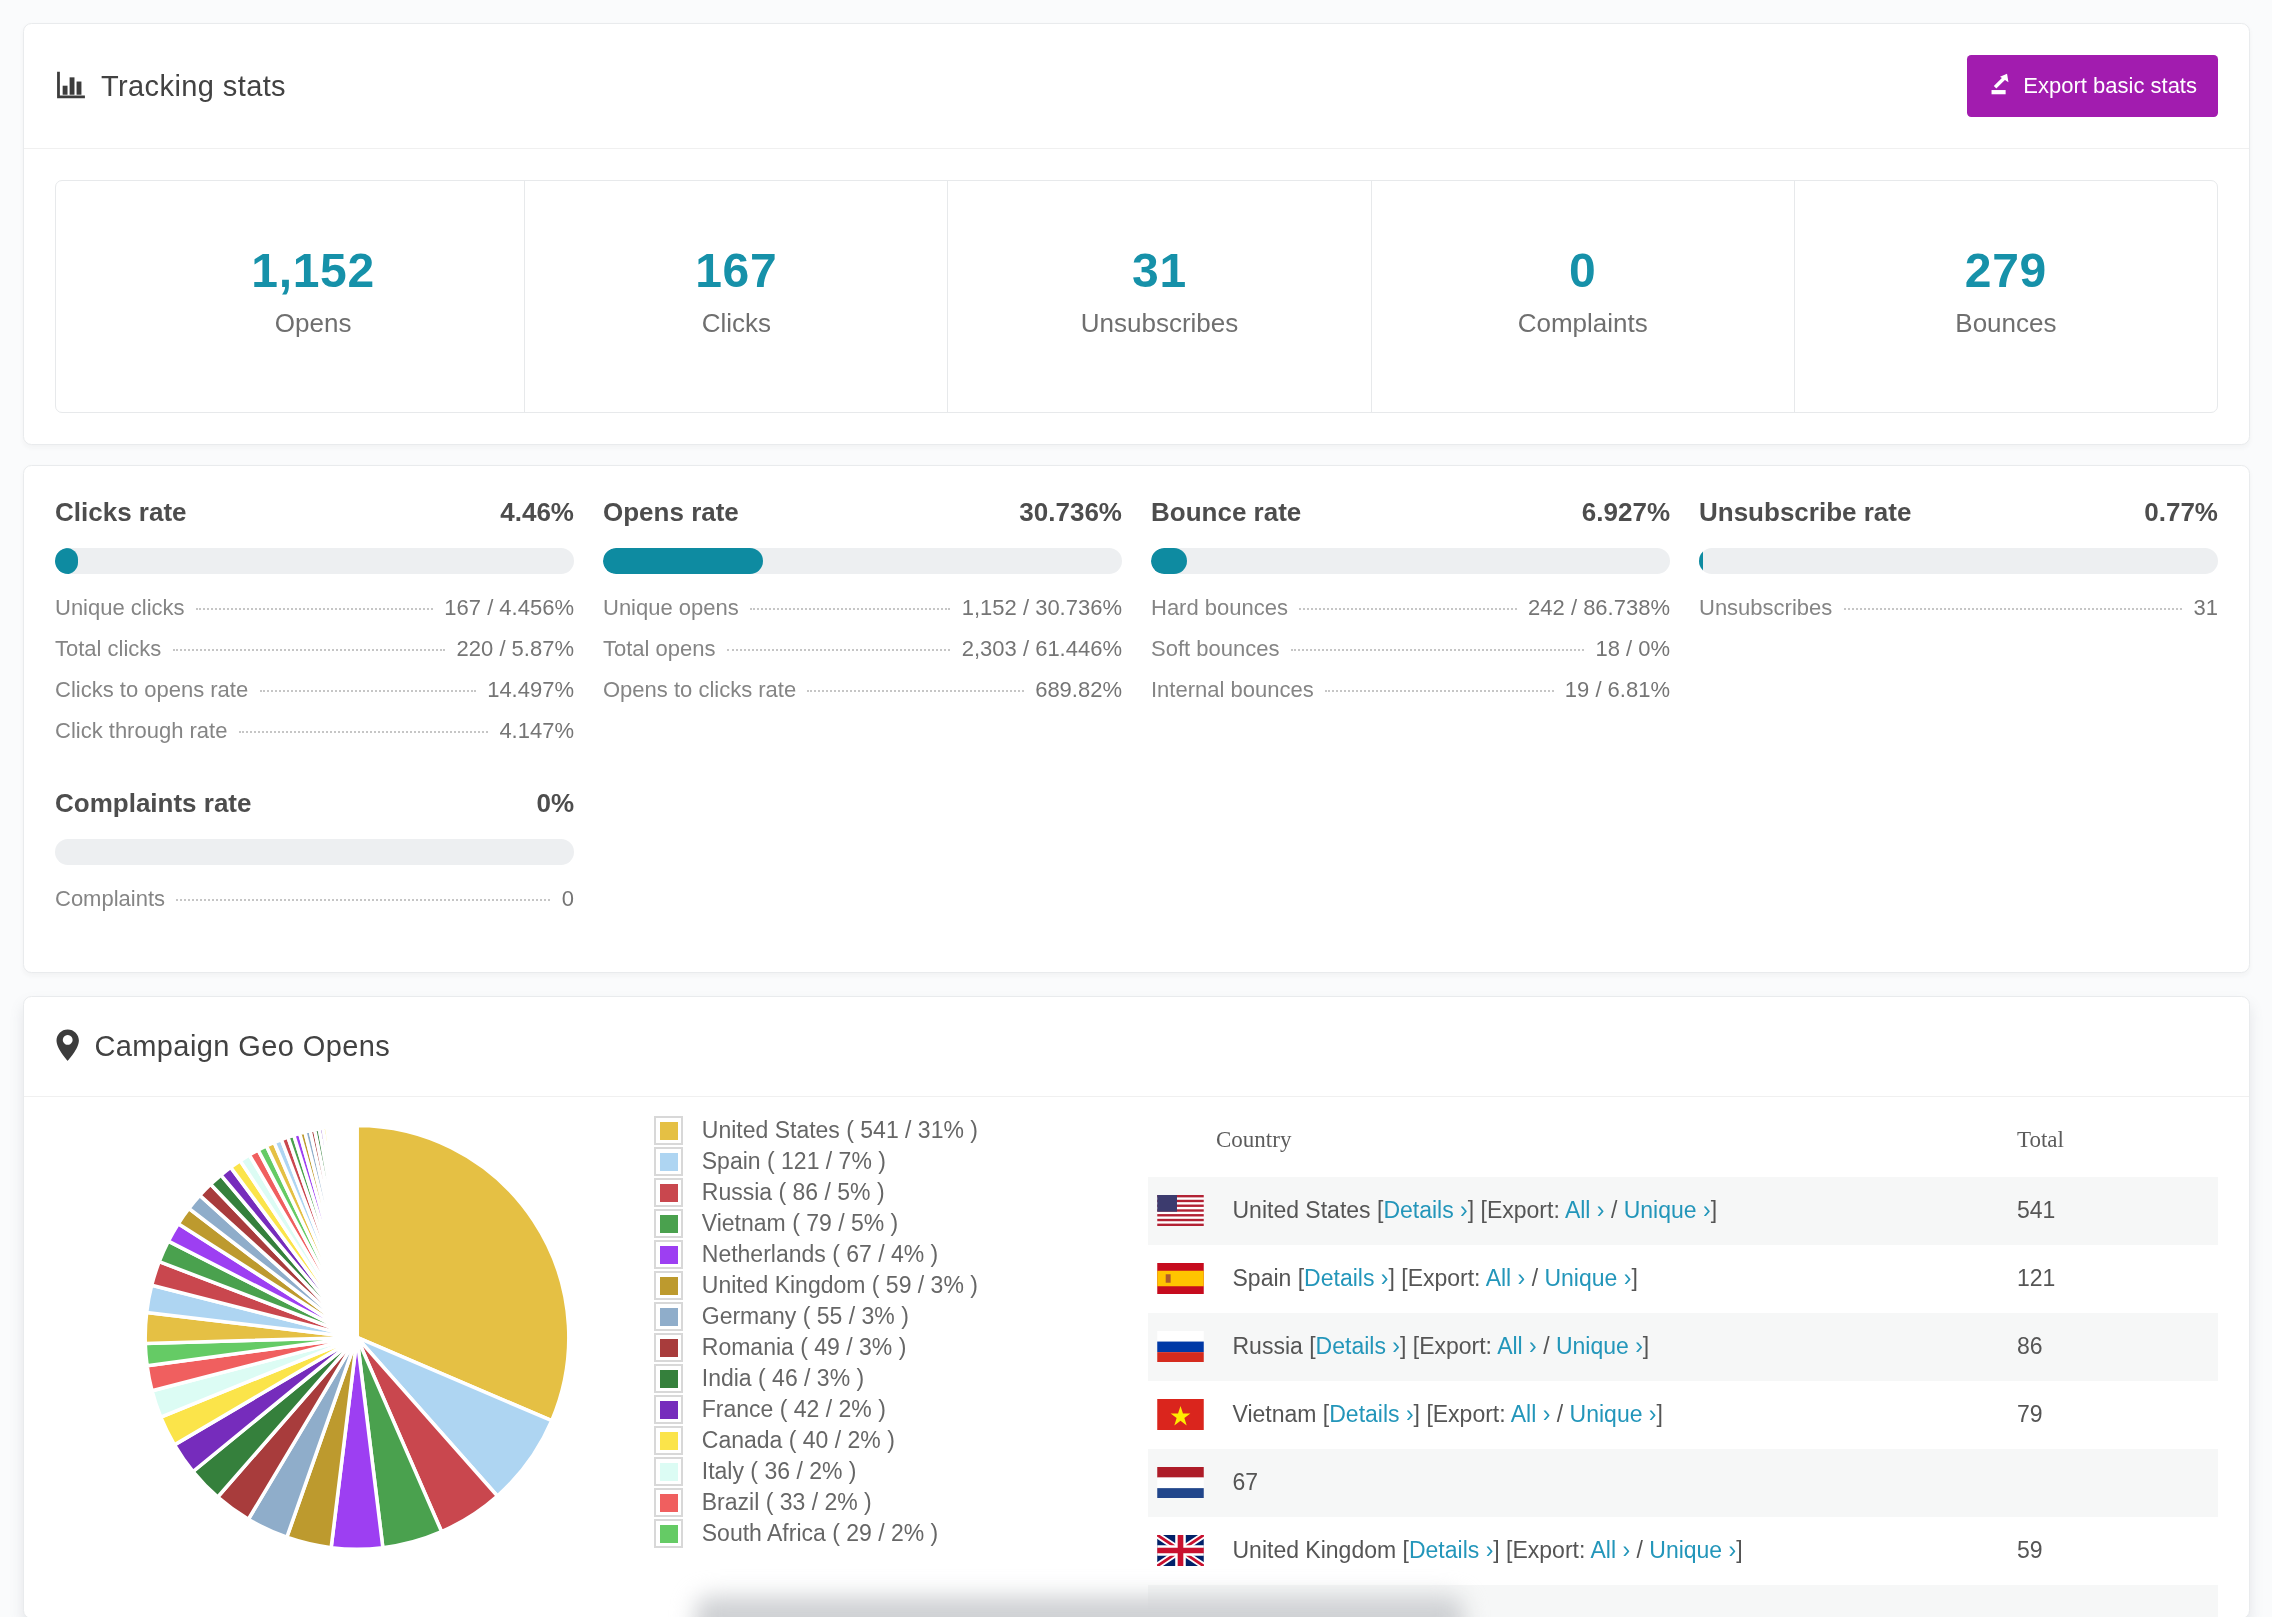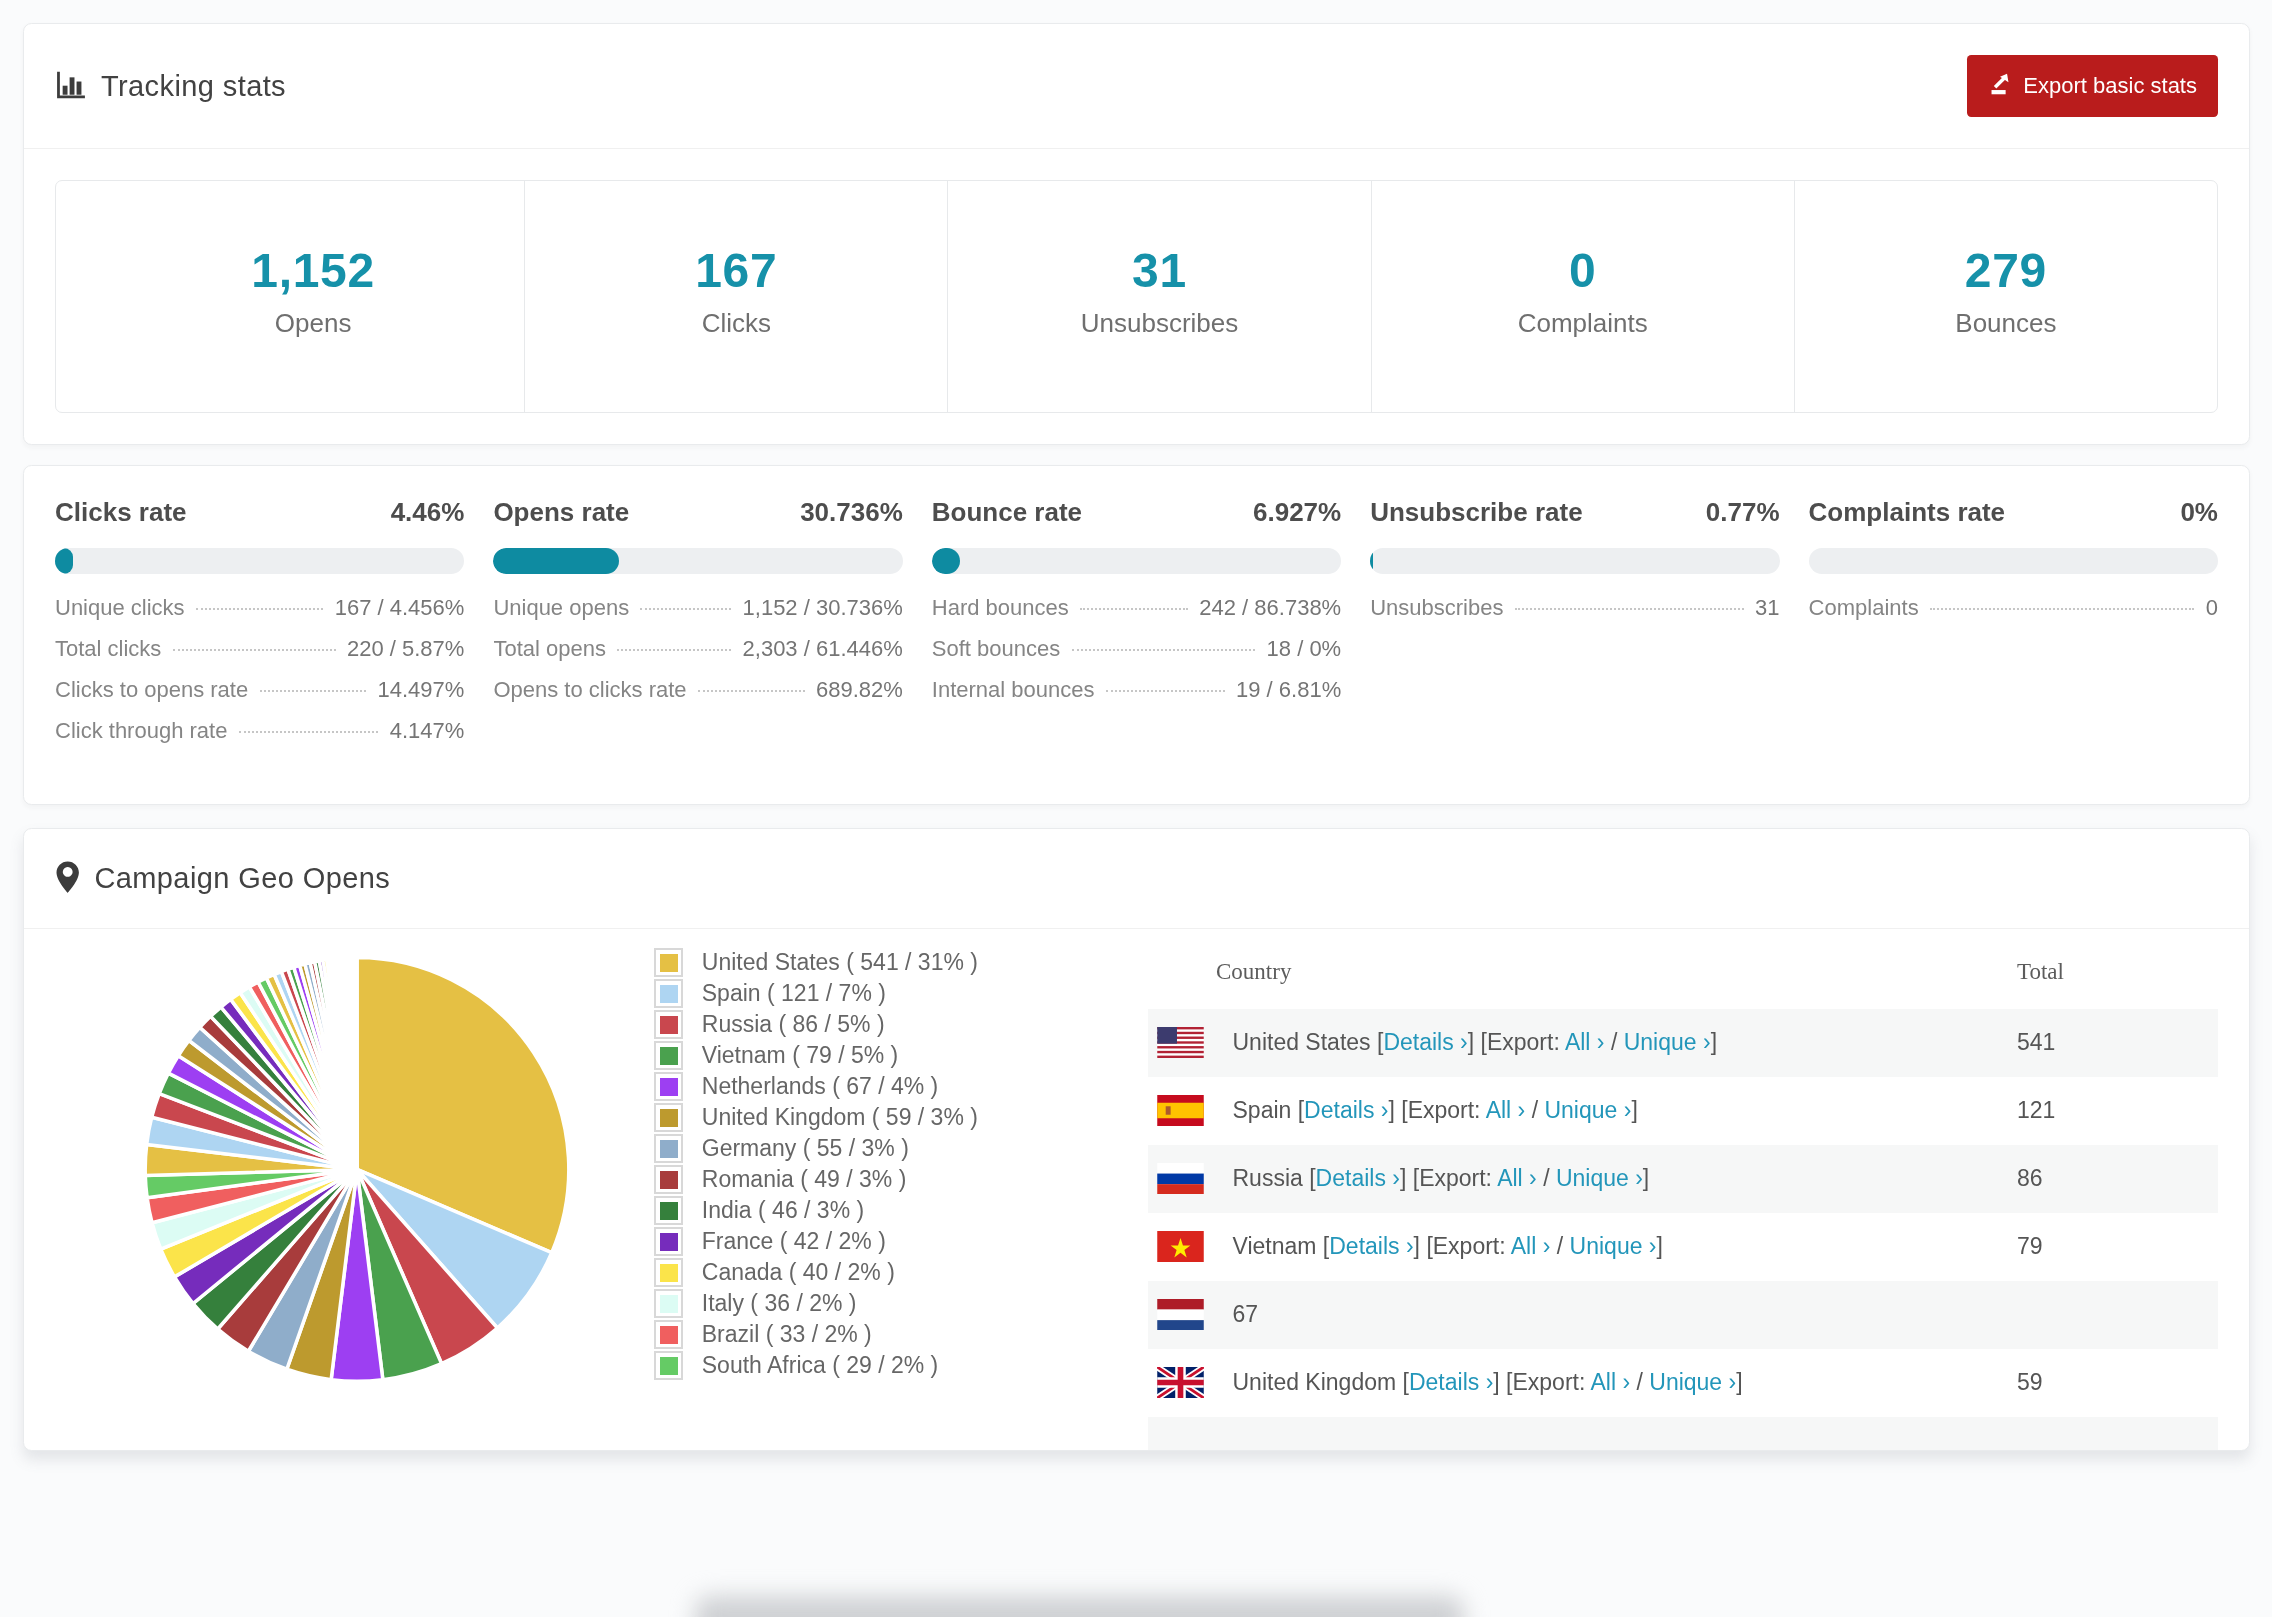--- a/index.html
+++ b/index.html
@@ -16,21 +16,21 @@
   
   .stats-row{display:flex;margin:31px;border:1.4px solid #e7e9eb;border-radius:7px;padding-left:46px;}
   .stat-cell{flex:1;text-align:center;padding:62px 0 73px;border-right:1.4px solid #e7e9eb;}
   .stat-cell:last-child{border-right:none;}
   .stat-value{font-size:48px;font-weight:700;letter-spacing:0.7px;}
   .stat-label{font-size:26px;color:#6f6f6f;margin-top:10px;}
   
   .export-btn{margin-left:auto;display:flex;align-items:center;gap:10px;border:none;cursor:pointer;
     font-family:inherit;font-size:22px;color:#fff;padding:15.5px 21px;border-radius:4.2px;}
   
-  .rates-grid{display:grid;grid-template-columns:repeat(5,1fr);column-gap:42px;row-gap:51px;gap:29px;}
+  .rates-grid{display:grid;grid-template-columns:repeat(4,1fr);column-gap:42px;row-gap:51px;gap:29px;}
   .rate-head{display:flex;justify-content:space-between;align-items:baseline;
     font-size:26px;font-weight:700;color:#4d4d4d;}
   .bar-track{height:26px;background:#edeff1;border-radius:13.4px;margin-top:20px;overflow:hidden;}
   .bar-fill{height:100%;border-radius:13.4px;}
   .kv-list{margin-top:21px;}
   .kv-row{display:flex;align-items:baseline;height:41px;font-size:22px;}
   .kv-label{color:#858585;white-space:nowrap;}
   .kv-dots{flex:1;border-bottom:2.1px dotted #c6c6c6;margin:0 11.3px;transform:translateY(-5px);}
   .kv-value{color:#757575;white-space:nowrap;}
   
@@ -62,21 +62,21 @@
   <div class="card-header">
     <span>
       <svg width="32" height="32" viewBox="0 0 46 46">
         <path d="M5 4 v36 h38" stroke="#3c3c3c" stroke-width="4" fill="none"></path>
         <rect x="11" y="24" width="7" height="13" fill="#3c3c3c"></rect>
         <rect x="21" y="12" width="7" height="25" fill="#3c3c3c"></rect>
         <rect x="31" y="18" width="7" height="19" fill="#3c3c3c"></rect>
       </svg>
     </span>
     <span class="hdr-title">Tracking stats</span>
-    <button class="export-btn" style="background: #b91c1c;">
+    <button class="export-btn" style="background: #a21caf;">
       <span>
         <svg width="25.4" height="25.4" viewBox="0 0 36 36">
           <path d="M10 23 L25 8" stroke="#fff" stroke-width="5" fill="none"></path>
           <path d="M14 6 h14 v14" fill="none" stroke="#fff" stroke-width="0"></path>
           <polygon points="27,4 29,16 17,8" fill="#fff"></polygon>
           <path d="M5 27 h20 v6 h-20 z" fill="#fff"></path>
         </svg>
       </span>
       <span>Export basic stats</span>
     </button>

